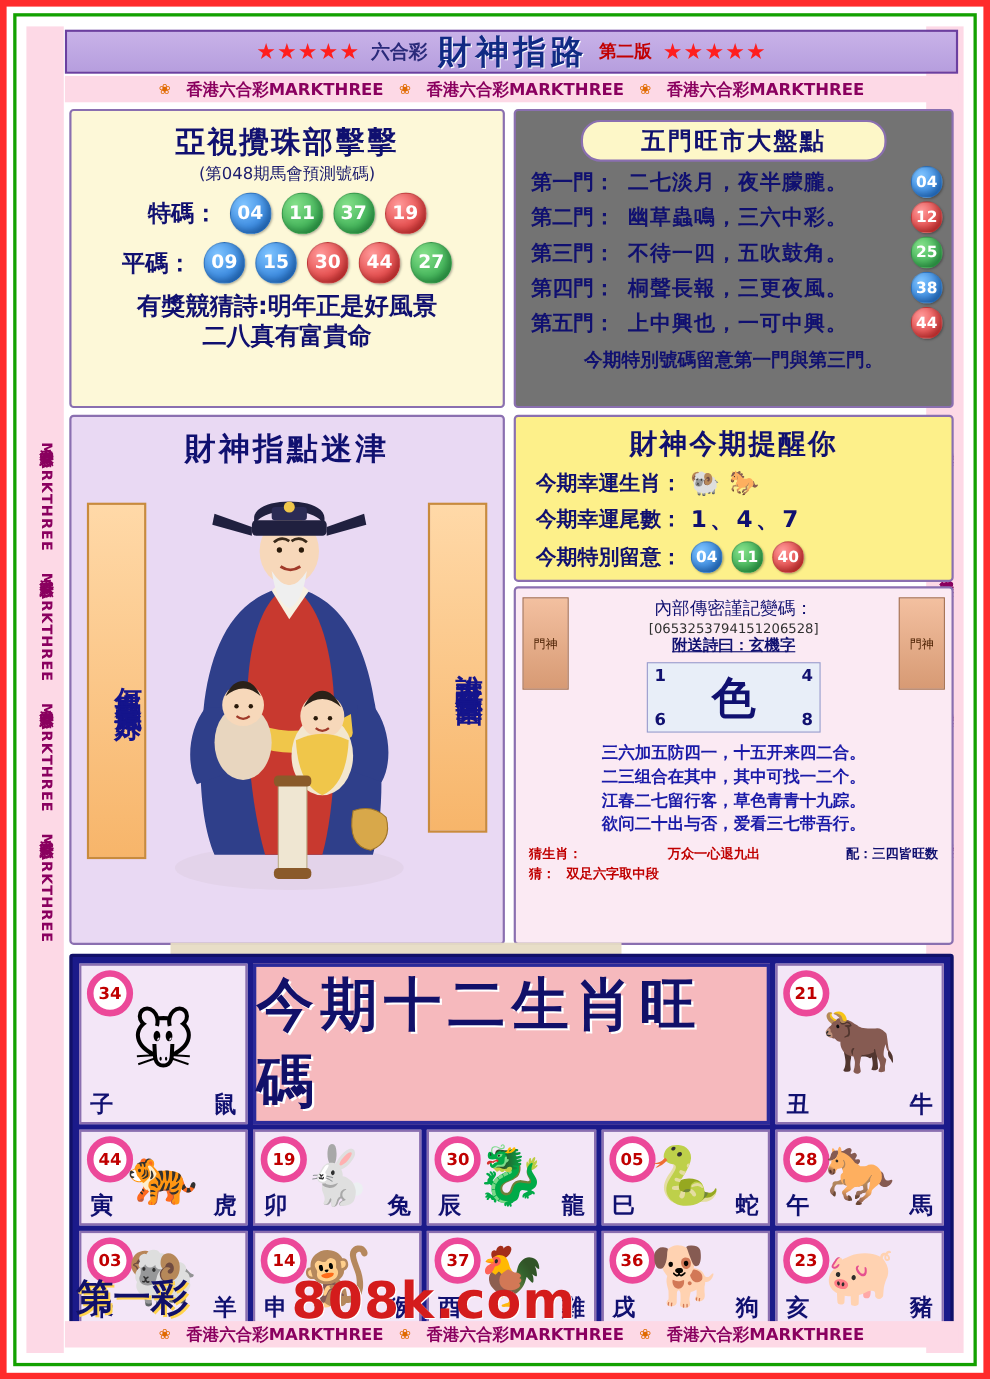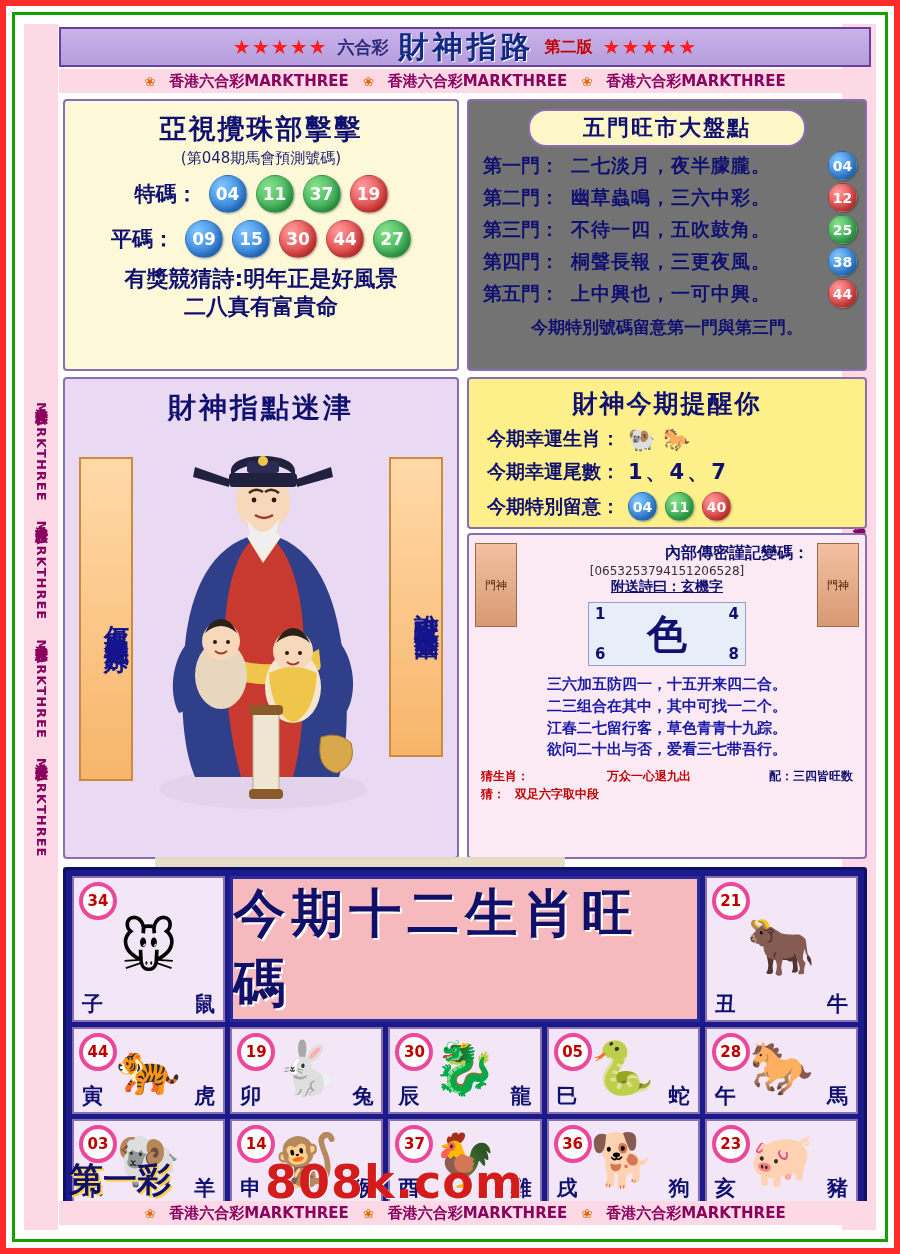--- a/index.html
+++ b/index.html
@@ -173,21 +173,21 @@
   .guard{
     position:absolute;top:8px;width:40px;height:82px;
     background:linear-gradient(#f3c0a0,#d79a74);
     border:1px solid #a06a46;
     display:flex;align-items:center;justify-content:center;
     font-size:11px;color:#4a1f00;text-align:center;
   }
   .guard.l{left:6px;}
   .guard.r{right:6px;}
   .sec-head{margin:8px 56px 0;text-align:center;}
-  .sec-head .t1{font-size:16px;color:#101070;font-weight:bold;text-align:right;}
+  .sec-head .t1{font-size:16px;color:#101070;font-weight:normal;}
   .sec-head .t2{font-size:12px;color:#303030;}
   .sec-head .t3{font-size:14px;color:#101070;font-weight:bold;text-decoration:underline;}
   .charbox{
     margin:6px auto 0;width:156px;height:62px;
     background:#e8eef8;border:1px solid #9a9acb;
     position:relative;
   }
   .charbox .ch{
     position:absolute;inset:0;display:flex;align-items:center;justify-content:center;
     font-size:40px;font-weight:bold;color:#101070;
@@ -206,21 +206,21 @@
     background:#1b1a8a;border:3px solid #111069;border-radius:3px;
     padding:6px;
   }
   .grid{display:grid;grid-template-columns:repeat(5,1fr);grid-template-rows:repeat(3,1fr);gap:5px;height:100%;}
   .cell{
     background:#f3e6f7;border:2px solid #8a6fb0;position:relative;
     box-sizing:border-box;overflow:hidden;
   }
   .cell .num{
     position:absolute;left:5px;top:4px;width:30px;height:30px;border-radius:50%;
-    background:#ffffff;border:4px solid #ec4899;
+    background:#ffffff;border:6px solid #ec4899;
     display:flex;align-items:center;justify-content:center;
     font-size:15px;font-weight:bold;color:#c00000;
   }
   .cell .zh{position:absolute;left:8px;bottom:2px;font-size:21px;font-weight:bold;color:#101070;}
   .cell .an{position:absolute;right:8px;bottom:2px;font-size:21px;font-weight:bold;color:#101070;}
   .cell .art{position:absolute;left:0;right:0;top:18px;bottom:22px;display:flex;align-items:center;justify-content:center;}
   .title-cell{
     grid-column:2 / span 3;
     background:#f6b9bd;border:3px solid #2b2a9a;
     display:flex;align-items:center;justify-content:center;

